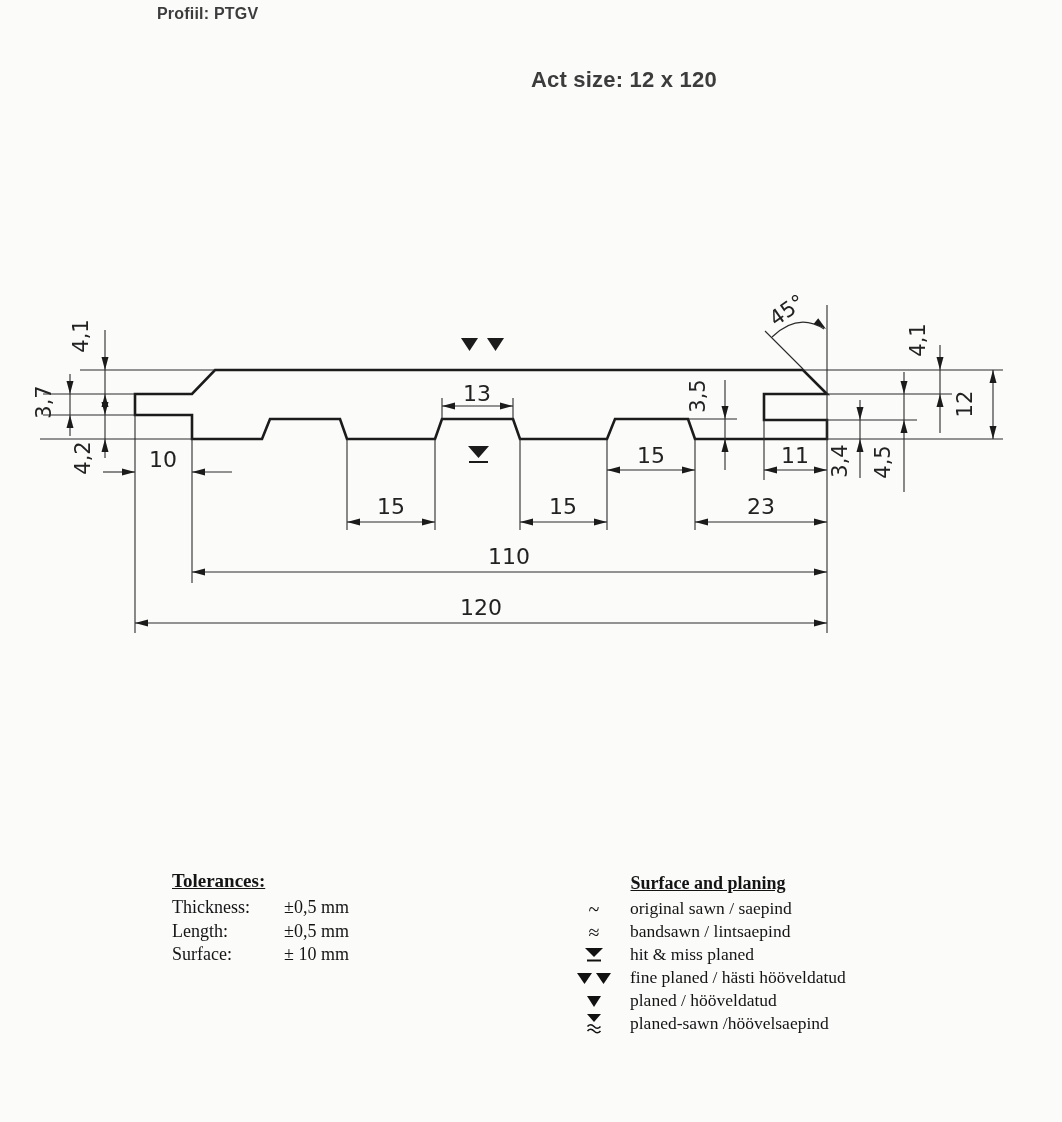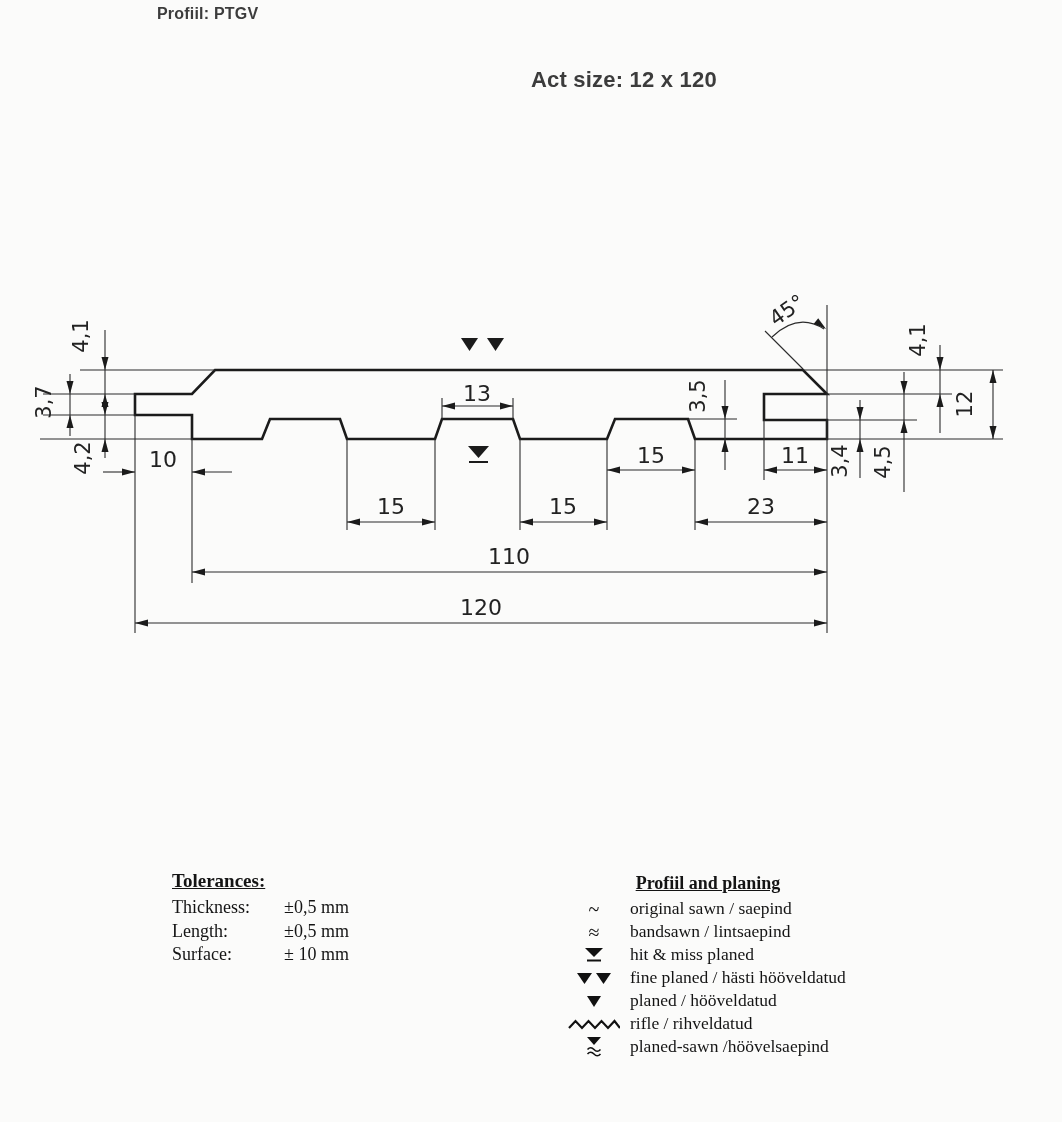--- a/index.html
+++ b/index.html
@@ -163,21 +163,21 @@
       <span class="l">Length:</span>
       <span>±0,5 mm</span>
     </div>
     <div class="row">
       <span class="l">Surface:</span>
       <span>± 10 mm</span>
     </div>
   </div>
 
   <div class="serifblock leg">
-    <div class="t">Profiil and planing</div>
+    <div class="t">Surface and planing</div>
 
     <div class="row">
       <span class="sym">
           <span class="ch">~</span>
         </span>
       <span class="lbl">original sawn / saepind</span>
     </div>
     <div class="row">
       <span class="sym">
           <span class="ch">≈</span>
@@ -202,28 +202,20 @@
       </span>
       <span class="lbl">fine planed / hästi hööveldatud</span>
     </div>
     <div class="row">
       <span class="sym">
         <svg width="16" height="12" viewBox="0 0 16 12">
           <polygon points="1,1 15,1 8,12" fill="#111"></polygon>
         </svg>
       </span>
       <span class="lbl">planed / hööveldatud</span>
-    </div>
-    <div class="row">
-      <span class="sym">
-        <svg width="52" height="14" viewBox="0 0 52 14">
-          <polyline points="1,11 7.5,4 14,11 20.5,4 27,11 33.5,4 40,11 46.5,4 52,11" fill="none" stroke="#111" stroke-width="2.2"></polyline>
-        </svg>
-      </span>
-      <span class="lbl">rifle / rihveldatud</span>
     </div>
     <div class="row">
       <span class="sym">
         <svg width="20" height="21" viewBox="0 0 20 21">
           <polygon points="3,1 17,1 10,9" fill="#111"></polygon>
           <path d="M3.5,13.5 q3.2,-3.5 6.5,0 q3.2,3.5 6.5,0" fill="none" stroke="#111" stroke-width="1.6"></path>
           <path d="M3.5,18 q3.2,-3.5 6.5,0 q3.2,3.5 6.5,0" fill="none" stroke="#111" stroke-width="1.6"></path>
         </svg>
       </span>
       <span class="lbl">planed-sawn /höövelsaepind</span>

